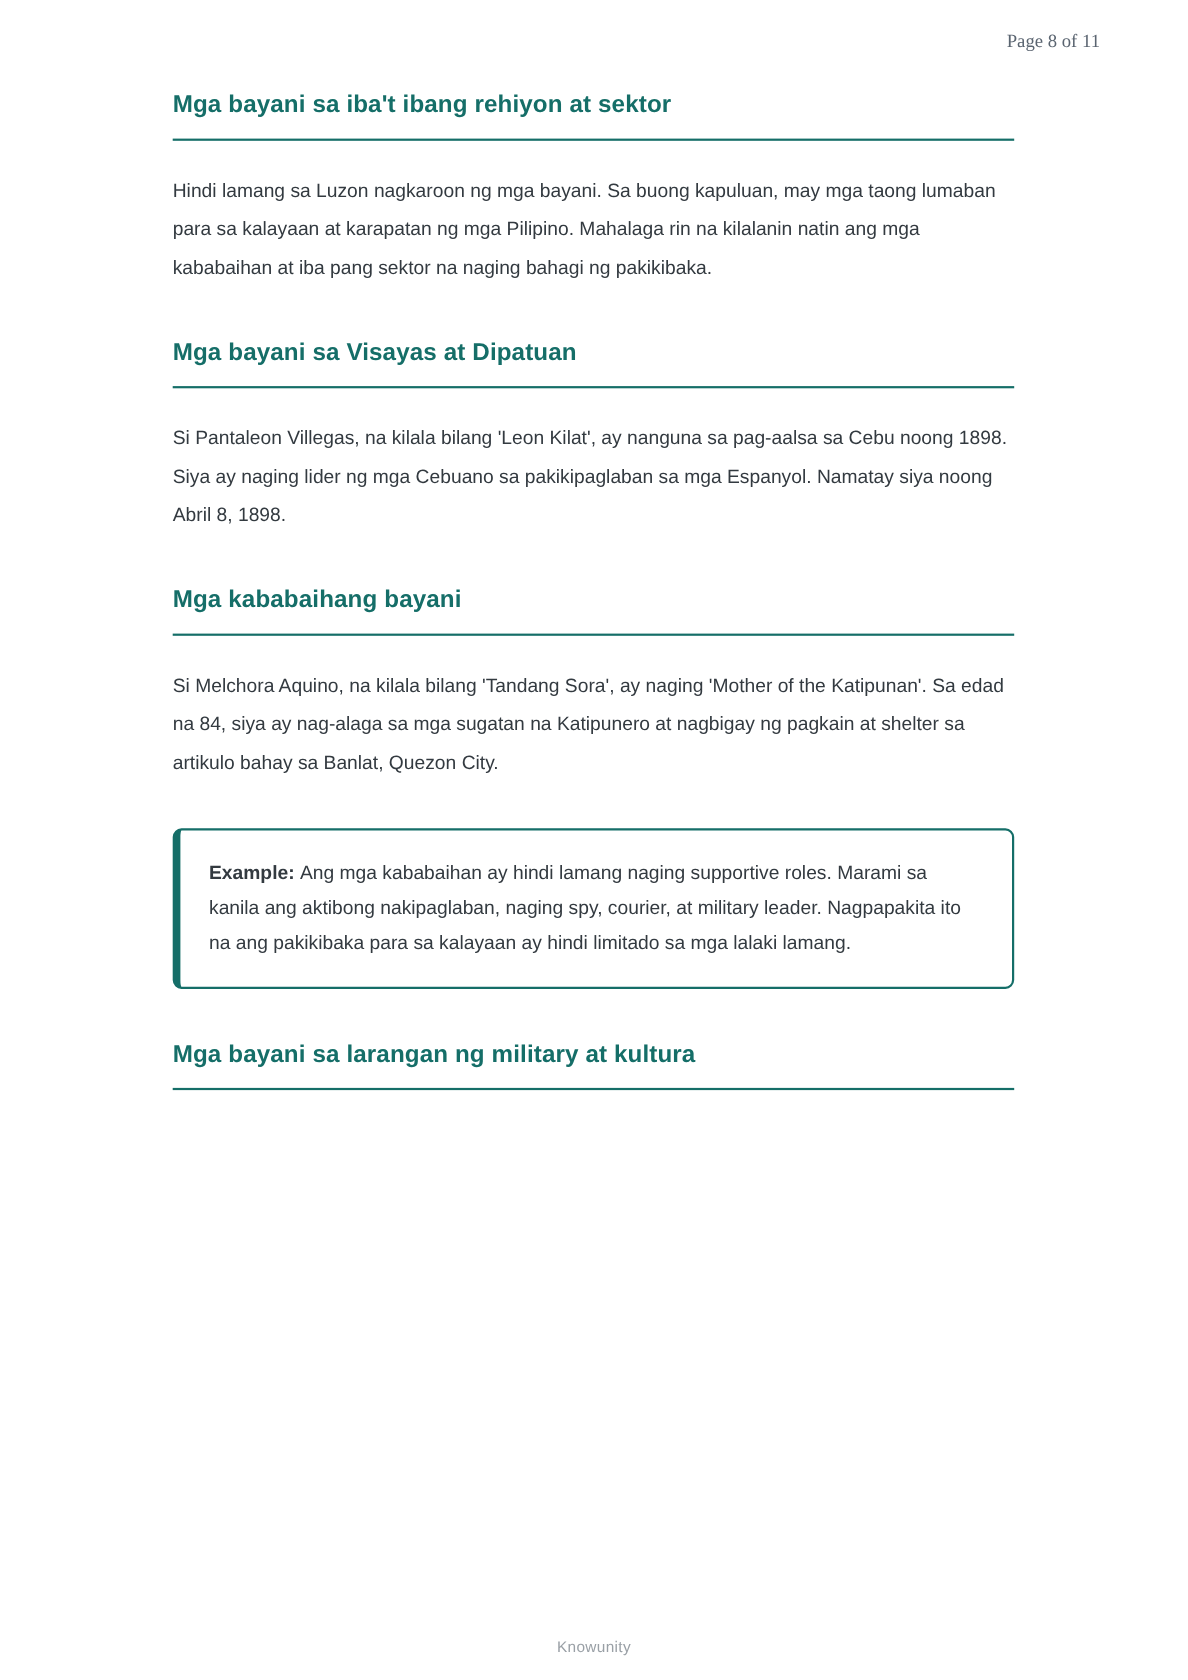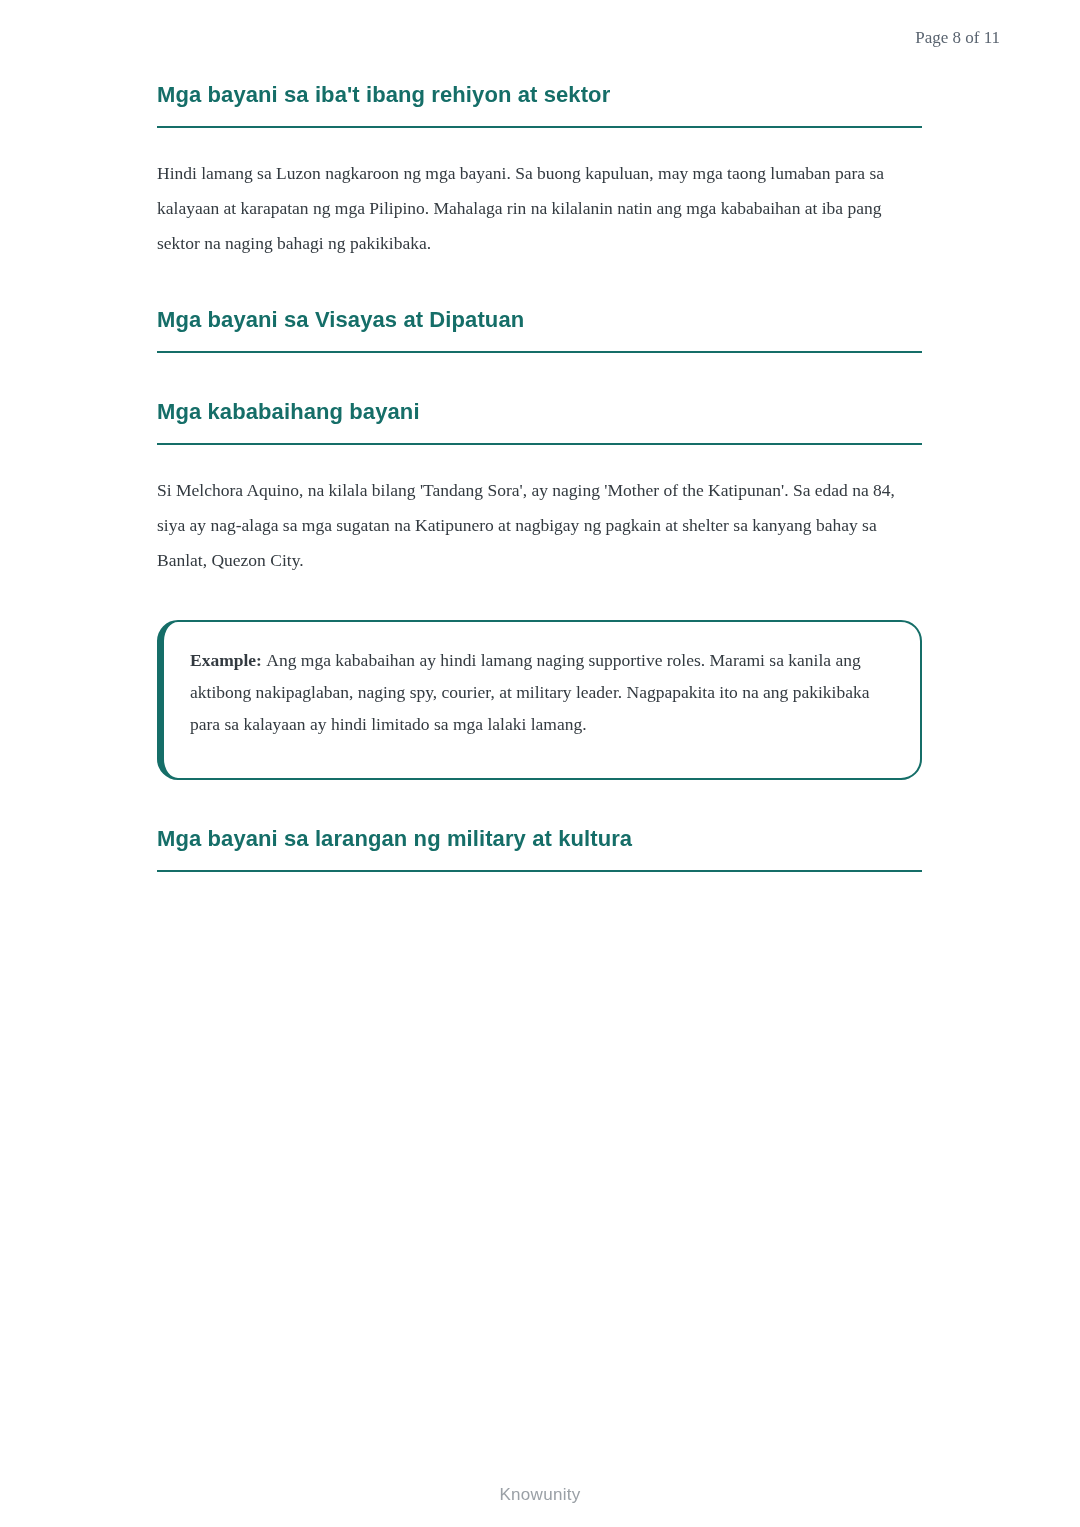--- a/index.html
+++ b/index.html
@@ -38,65 +38,65 @@
     letter-spacing: 0.1px;
   }
   .section-heading.not-first {
     margin-top: 46px;
   }
   .para {
     font-size: 17.5px;
     line-height: 35px;
     margin: 28px 0 0 0;
     color: #333a40;
-    font-family: Liberation Serif, serif;
   }
   .para + .para { margin-top: 20px; }
   .example-box {
     margin: 42px 0 6px 0;
     border: 2px solid #156e68;
     border-left: 7px solid #156e68;
-    border-radius: 21px;
-    padding: 22px 30px 38px 26px;
+    border-radius: 8px;
+    padding: 22px 30px 24px 26px;
     background: #ffffff;
   }
   .example-box .para { margin: 0; line-height: 32px; }
   .example-label { font-weight: bold; }
   .footer-brand {
     position: absolute;
     left: 0;
     bottom: 22px;
     width: 100%;
     text-align: center;
     color: #9aa0a6;
-    font-size: 17px;
+    font-size: 14px;
     letter-spacing: 0.3px;
   }
 </style>
 </head>
 <body>
 
 <div class="page">
 
   <div class="page-number">Page 8 of 11</div>
 
   <div class="content">
 
     <div class="section">
       <h2 class="section-heading">Mga bayani sa iba't ibang rehiyon at sektor</h2>
       <p class="para">Hindi lamang sa Luzon nagkaroon ng mga bayani. Sa buong kapuluan, may mga taong lumaban para sa kalayaan at karapatan ng mga Pilipino. Mahalaga rin na kilalanin natin ang mga kababaihan at iba pang sektor na naging bahagi ng pakikibaka.</p>
     </div>
 
     <div class="section">
       <h2 class="section-heading not-first">Mga bayani sa Visayas at Dipatuan</h2>
+      <p class="para">Si Pantaleon Villegas, na kilala bilang 'Leon Kilat', ay nanguna sa pag-aalsa sa Cebu noong 1898. Siya ay naging lider ng mga Cebuano sa pakikipaglaban sa mga Espanyol. Namatay siya noong Abril 8, 1898.</p>
     </div>
 
     <div class="section">
       <h2 class="section-heading not-first">Mga kababaihang bayani</h2>
-      <p class="para">Si Melchora Aquino, na kilala bilang 'Tandang Sora', ay naging 'Mother of the Katipunan'. Sa edad na 84, siya ay nag-alaga sa mga sugatan na Katipunero at nagbigay ng pagkain at shelter sa kanyang bahay sa Banlat, Quezon City.</p>
+      <p class="para">Si Melchora Aquino, na kilala bilang 'Tandang Sora', ay naging 'Mother of the Katipunan'. Sa edad na 84, siya ay nag-alaga sa mga sugatan na Katipunero at nagbigay ng pagkain at shelter sa artikulo bahay sa Banlat, Quezon City.</p>
 
       <div class="example-box">
         <p class="para">
           <span class="example-label">Example: </span>
           <span>Ang mga kababaihan ay hindi lamang naging supportive roles. Marami sa kanila ang aktibong nakipaglaban, naging spy, courier, at military leader. Nagpapakita ito na ang pakikibaka para sa kalayaan ay hindi limitado sa mga lalaki lamang.</span>
         </p>
       </div>
     </div>
 
     <div class="section">

